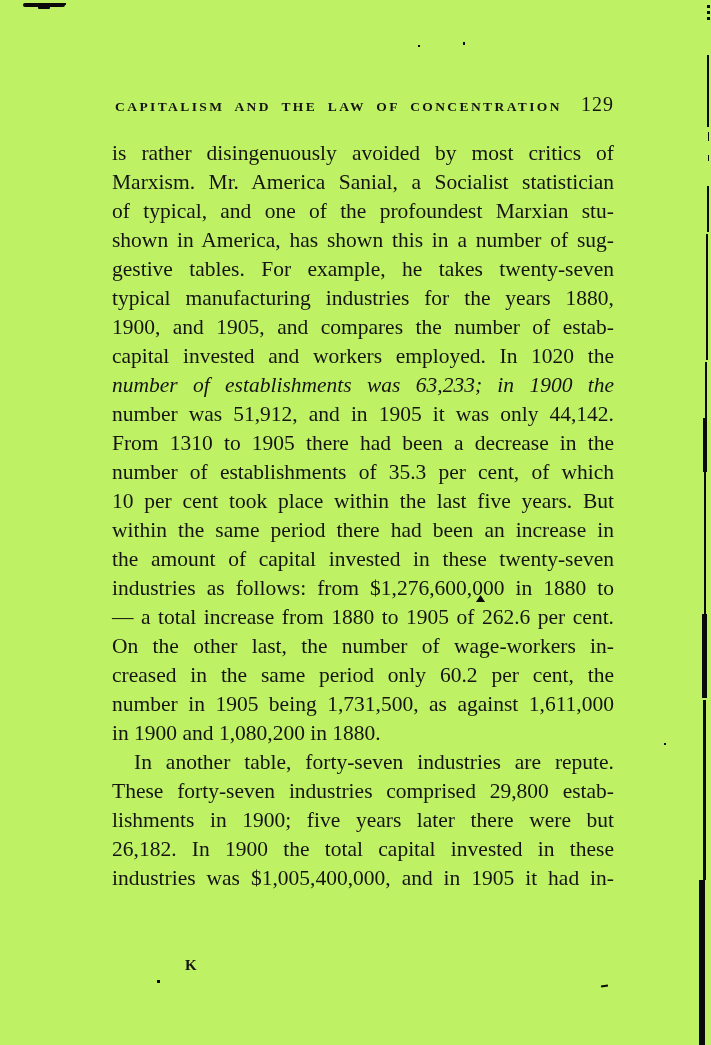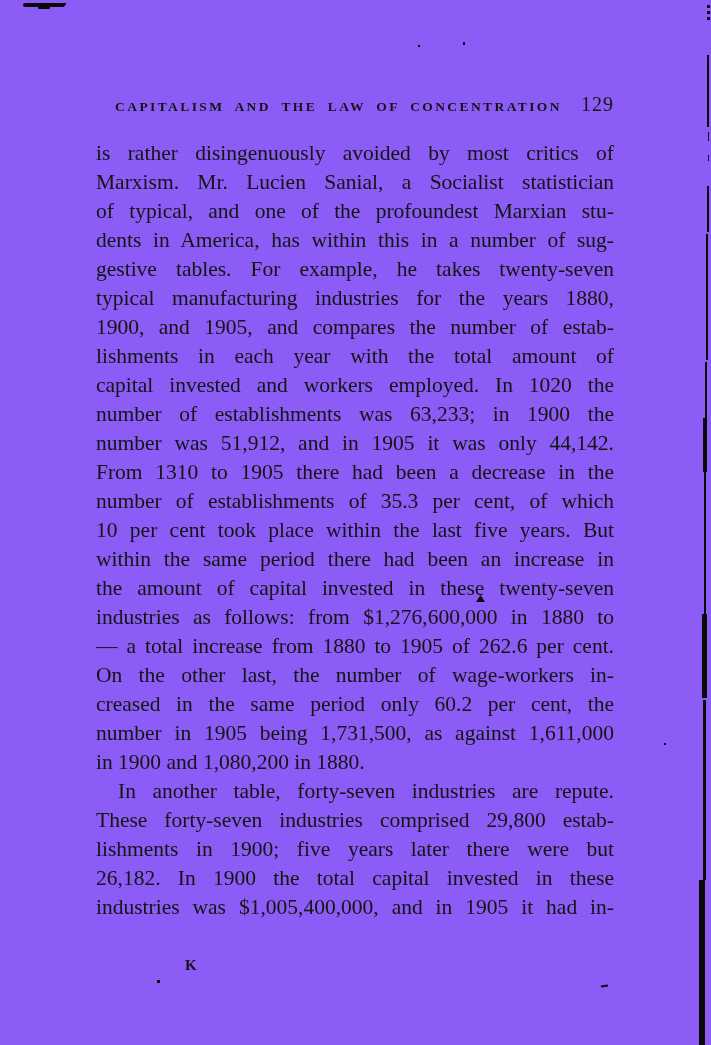--- a/index.html
+++ b/index.html
@@ -1,19 +1,19 @@
 <!DOCTYPE html>
 <html><head>
 <meta charset="utf-8">
 <style>
   html,body{margin:0;padding:0;background:#e8e8e8;}
   .page{
     position:relative;
     width:711px;height:1045px;
-    background:#8b5cf6;
+    background:#bef264;
     overflow:hidden;
     font-family:"Liberation Serif","DejaVu Serif",serif;
     color:#161412;
   }
   
   .running-head{
     position:absolute;left:96px;top:93px;width:518px;
     display:flex;align-items:baseline;
   }
   .head-title{
@@ -26,24 +26,25 @@
   
   .text-block{
     position:absolute;left:96px;top:139px;width:518px;
     font-size:21.5px;line-height:29px;
   }
   .line{
     height:29px;
     text-align:justify;
     text-align-last:justify;
     overflow:visible;
+    margin-left:16px;
   }
   .line.para-end{text-align-last:left;}
   .line.indent{text-indent:22px;}
-  .line.italic{}
+  .line.italic{font-style:italic;}
   
   .sig{
     position:absolute;left:185px;top:957px;
     font-size:15px;font-weight:bold;letter-spacing:.5px;
   }
   
   .art{position:absolute;background:#0a0a0a;}
   .smudge-a{left:23px;top:3px;width:42px;height:4px;border-radius:2px;}
   .smudge-b{left:38px;top:6px;width:12px;height:3px;border-radius:1px;}
   .smudge-c{left:60px;top:3px;width:6px;height:2px;}
@@ -97,27 +98,26 @@
   <div class="art e11"></div>
   <div class="art e12"></div>
 
   <div class="running-head">
     <span class="head-title">CAPITALISM AND THE LAW OF CONCENTRATION</span>
     <span class="head-page">129</span>
   </div>
 
   <div class="text-block">
       <div class="line">is rather disingenuously avoided by most critics of</div>
-      <div class="line">Marxism.  Mr. Lucien Sanial, a Socialist statistician</div>
+      <div class="line">Marxism.  Mr. America Sanial, a Socialist statistician</div>
       <div class="line">of typical, and one of the profoundest Marxian stu-</div>
-      <div class="line">dents in America, has within this in a number of sug-</div>
+      <div class="line">shown in America, has shown this in a number of sug-</div>
       <div class="line">gestive tables.  For example, he takes twenty-seven</div>
       <div class="line">typical manufacturing industries for the years 1880,</div>
       <div class="line">1900, and 1905, and compares the number of estab-</div>
-      <div class="line">lishments in each year with the total amount of</div>
       <div class="line">capital invested and workers employed.  In 1020 the</div>
       <div class="line italic">number of establishments was 63,233; in 1900 the</div>
       <div class="line">number was 51,912, and in 1905 it was only 44,142.</div>
       <div class="line">From 1310 to 1905 there had been a decrease in the</div>
       <div class="line">number of establishments of 35.3 per cent, of which</div>
       <div class="line">10 per cent took place within the last five years.  But</div>
       <div class="line">within the same period there had been an increase in</div>
       <div class="line">the amount of capital invested in these twenty-seven</div>
       <div class="line">industries as follows:  from $1,276,600,000 in 1880 to</div>
       <div class="line">— a total increase from 1880 to 1905 of 262.6 per cent.</div>

